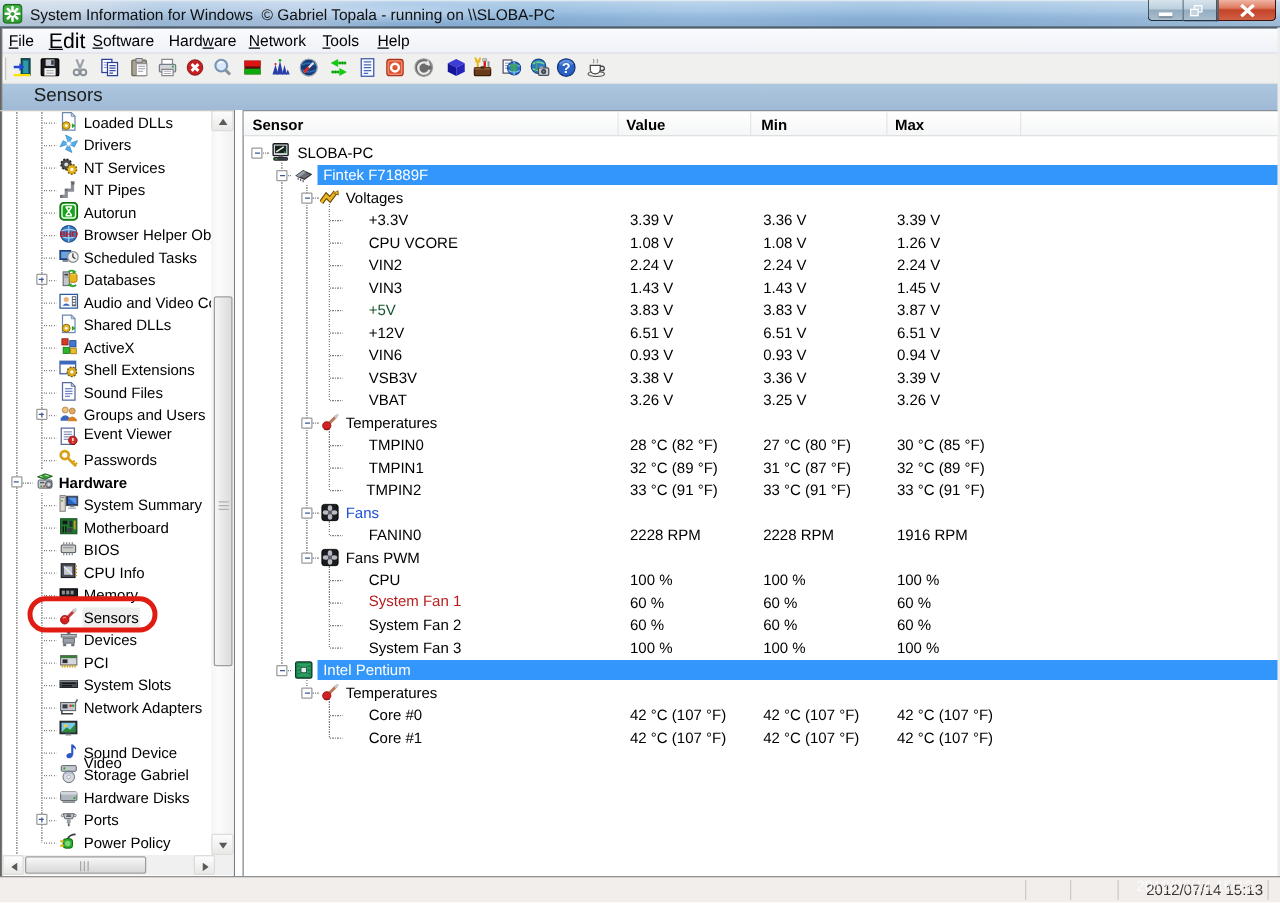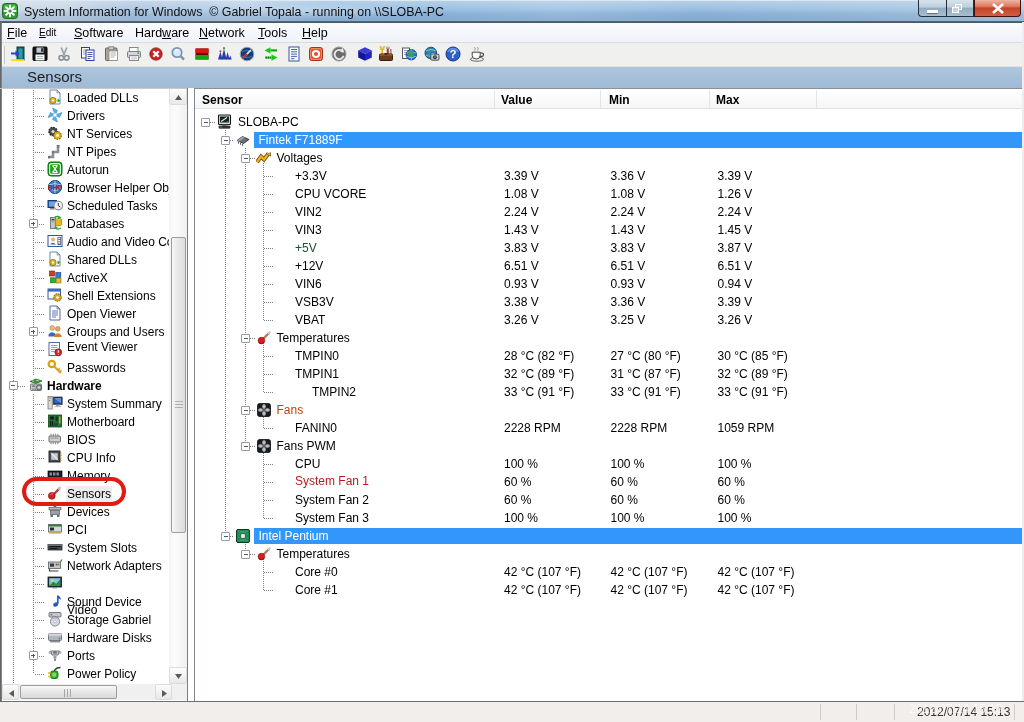--- a/index.html
+++ b/index.html
@@ -32,21 +32,21 @@
     </div>
 <div class="ab" style="left:56px;top:0;width:47px;height:17px;border:1px solid #3c1410;border-top:none;border-radius:0 0 4px 0;background:linear-gradient(to bottom,#f0b4a4 0%,#dd7a60 40%,#c44328 50%,#d06045 100%)">
       <svg class="ab" style="left:16px;top:3px" width="14" height="11" viewBox="0 0 14 11">
         <path d="M2 1 L12 10 M12 1 L2 10" stroke="#fff" stroke-width="2.6"></path>
       </svg>
     </div>
 </div>
 <div class="ab" style="left:0;top:21px;width:1024px;height:2px;background:linear-gradient(to bottom,#5c6c7a,#41505c)"></div>
 <div class="ab" style="left:0;top:23px;width:1024px;height:20px;background:linear-gradient(to bottom,#fafbfe,#eef1f7)"></div>
 <div class="t" style="left:7px;top:26px;font-size:12.5px"><u>F</u>ile</div>
-<div class="t" style="left:39px;top:26px;font-size:10px"><u>E</u>dit</div>
+<div class="t" style="left:39px;top:26px;font-size:17px"><u>E</u>dit</div>
 <div class="t" style="left:74px;top:26px;font-size:12.5px"><u>S</u>oftware</div>
 <div class="t" style="left:135px;top:26px;font-size:12.5px">Hard<u>w</u>are</div>
 <div class="t" style="left:199px;top:26px;font-size:12.5px"><u>N</u>etwork</div>
 <div class="t" style="left:258px;top:26px;font-size:12.5px"><u>T</u>ools</div>
 <div class="t" style="left:302px;top:26px;font-size:12.5px"><u>H</u>elp</div>
 <div class="ab" style="left:0;top:42px;width:1024px;height:1px;background:#dadce2"></div>
 <div class="ab" style="left:0;top:43px;width:1024px;height:23px;background:#f0f0ee"></div>
 <div class="ab" style="left:2px;top:46px;width:3px;height:18px;border-left:1px solid #fff;border-right:1px solid #c8c8c6"></div>
 <svg style="position:absolute;left:9.7px;top:46px" width="16" height="16" viewBox="0 0 16 16">
     <rect x="7" y="1" width="7" height="13" fill="#16606b" stroke="#0a3a40"></rect>
@@ -299,21 +299,21 @@
       <circle cx="10.5" cy="10.5" r="3.8" fill="#d8a81e" stroke="#6a5208" stroke-width="1" stroke-dasharray="1.5 1.1"></circle>
       <circle cx="10.5" cy="10.5" r="1.3" fill="#fff"></circle>
     </svg>
     <div class="t" style="left:65px;top:200.5px;width:102px;overflow:hidden">Shell Extensions</div>
     <div class="doth" style="left:33px;top:225.5px;width:10px"></div>
     <svg style="position:absolute;left:45px;top:217.0px" width="16" height="16" viewBox="0 0 16 16">
       <path d="M3 1h7l3 3v11H3z" fill="#fff" stroke="#55699a"></path>
       <path d="M10 1l3 3h-3z" fill="#cdd9ea" stroke="#55699a" stroke-width=".7"></path>
       <path d="M5 6h6M5 8h6M5 10h6M5 12h4" stroke="#4a66b8" stroke-width=".9"></path>
     </svg>
-    <div class="t" style="left:65px;top:218.5px;width:102px;overflow:hidden">Open Viewer</div>
+    <div class="t" style="left:65px;top:218.5px;width:102px;overflow:hidden">Sound Files</div>
     <div class="doth" style="left:33px;top:243.5px;width:10px"></div>
     <div class="ebox" style="left:26.5px;top:239.0px">
       <div class="h"></div>
       <div class="v"></div>
     </div>
     <svg style="position:absolute;left:45px;top:235.0px" width="16" height="16" viewBox="0 0 16 16">
       <circle cx="5.2" cy="5" r="2.4" fill="#edbe7e" stroke="#9a6a30" stroke-width=".5"></circle>
       <path d="M1.5 11.5 q3.7 -4.5 7.4 0 v2 h-7.4 z" fill="#3a66c0"></path>
       <circle cx="10.8" cy="5.8" r="2.4" fill="#e0a860" stroke="#9a6a30" stroke-width=".5"></circle>
       <path d="M7.2 12.5 q3.6 -4.5 7.3 0 v1.5 h-7.3 z" fill="#d4822a"></path>
@@ -646,44 +646,44 @@
 <div class="t" style="left:295px;top:349px;color:#000">TMPIN0</div>
 <div class="t" style="left:504px;top:349px">28 °C  (82 °F)</div>
 <div class="t" style="left:610.5px;top:349px">27 °C  (80 °F)</div>
 <div class="t" style="left:717.5px;top:349px">30 °C  (85 °F)</div>
 <div class="doth" style="left:264px;top:374px;width:10px"></div>
 <div class="t" style="left:295px;top:367px;color:#000">TMPIN1</div>
 <div class="t" style="left:504px;top:367px">32 °C  (89 °F)</div>
 <div class="t" style="left:610.5px;top:367px">31 °C  (87 °F)</div>
 <div class="t" style="left:717.5px;top:367px">32 °C  (89 °F)</div>
 <div class="doth" style="left:264px;top:392px;width:10px"></div>
-<div class="t" style="left:312px;top:385px;color:#000">TMPIN2</div>
+<div class="t" style="left:293px;top:385px;color:#000">TMPIN2</div>
 <div class="t" style="left:504px;top:385px">33 °C  (91 °F)</div>
 <div class="t" style="left:610.5px;top:385px">33 °C  (91 °F)</div>
 <div class="t" style="left:717.5px;top:385px">33 °C  (91 °F)</div>
 <div class="ebox" style="left:241.0px;top:405.5px">
     <div class="h"></div>
   </div>
 <div class="doth" style="left:250.0px;top:410px;width:5.0px"></div>
 <svg style="position:absolute;left:256px;top:402px" width="16" height="16" viewBox="0 0 16 16">
     <rect x="1.5" y="1.5" width="13" height="13" rx="2" fill="#1a1c20" stroke="#000" stroke-width=".7"></rect>
     <g fill="#b8bcc2">
       <ellipse cx="8" cy="4.6" rx="1.8" ry="2.4"></ellipse>
       <ellipse cx="8" cy="11.4" rx="1.8" ry="2.4"></ellipse>
       <ellipse cx="4.6" cy="8" rx="2.4" ry="1.8"></ellipse>
       <ellipse cx="11.4" cy="8" rx="2.4" ry="1.8"></ellipse>
     </g>
     <circle cx="8" cy="8" r="1.6" fill="#5a5f66"></circle>
   </svg>
-<div class="t" style="left:276.5px;top:403px;color:#c2410c">Fans</div>
+<div class="t" style="left:276.5px;top:403px;color:#1d4ed8">Fans</div>
 <div class="doth" style="left:264px;top:428px;width:10px"></div>
 <div class="t" style="left:295px;top:421px;color:#000">FANIN0</div>
 <div class="t" style="left:504px;top:421px">2228 RPM</div>
 <div class="t" style="left:610.5px;top:421px">2228 RPM</div>
-<div class="t" style="left:717.5px;top:421px">1059 RPM</div>
+<div class="t" style="left:717.5px;top:421px">1916 RPM</div>
 <div class="ebox" style="left:241.0px;top:441.5px">
     <div class="h"></div>
   </div>
 <div class="doth" style="left:250.0px;top:446px;width:5.0px"></div>
 <svg style="position:absolute;left:256px;top:438px" width="16" height="16" viewBox="0 0 16 16">
     <rect x="1.5" y="1.5" width="13" height="13" rx="2" fill="#1a1c20" stroke="#000" stroke-width=".7"></rect>
     <g fill="#b8bcc2">
       <ellipse cx="8" cy="4.6" rx="1.8" ry="2.4"></ellipse>
       <ellipse cx="8" cy="11.4" rx="1.8" ry="2.4"></ellipse>
       <ellipse cx="4.6" cy="8" rx="2.4" ry="1.8"></ellipse>

